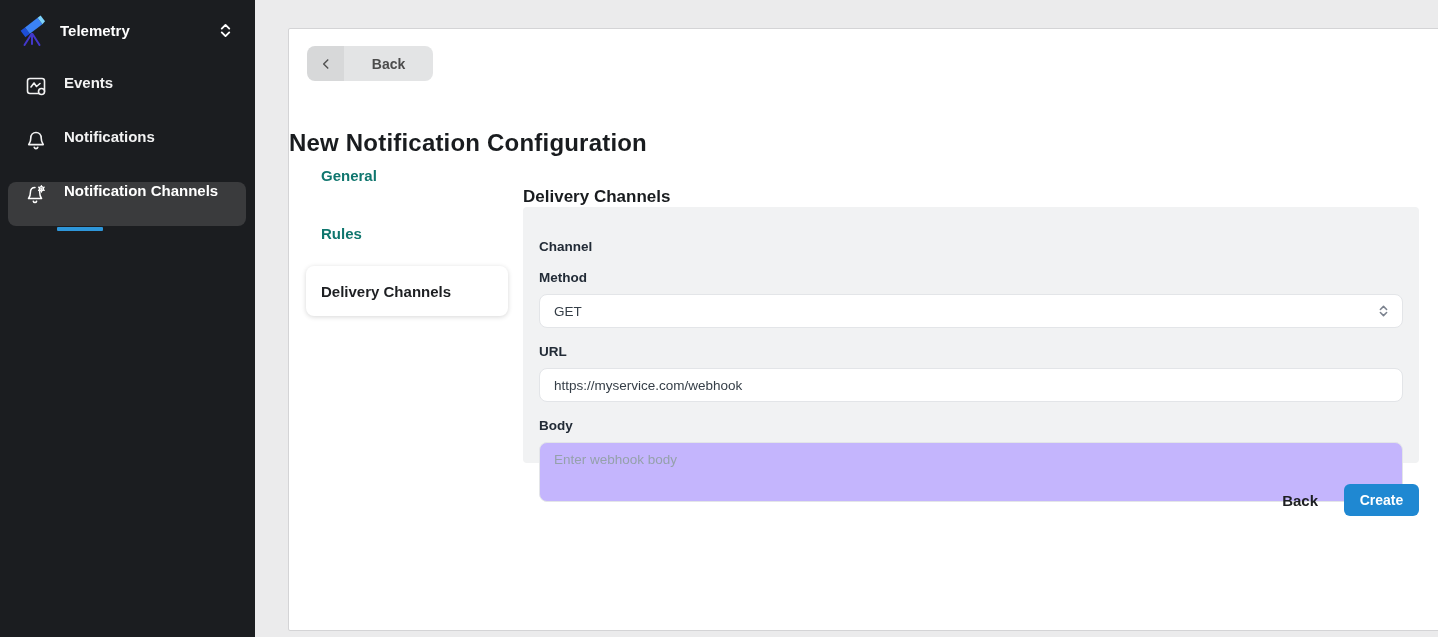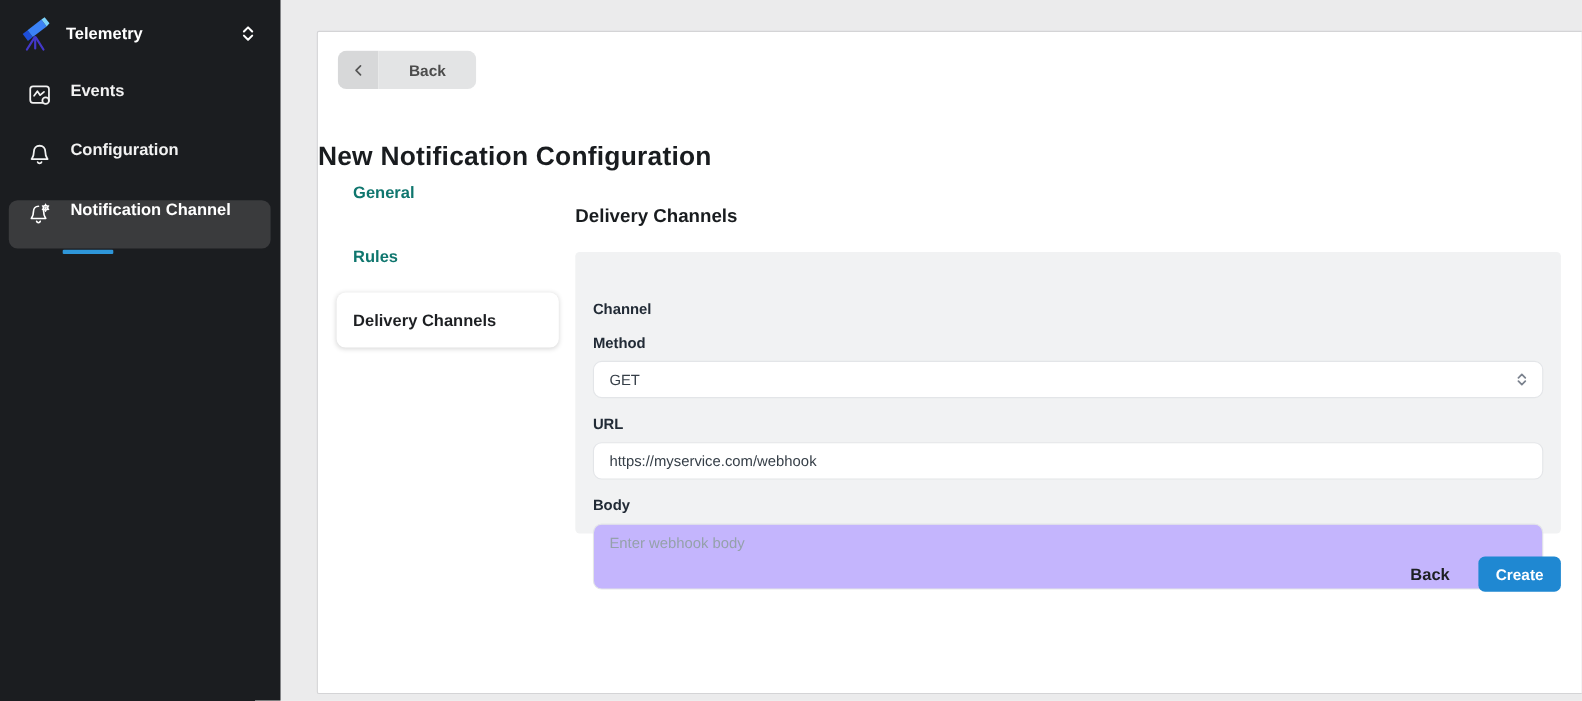--- a/index.html
+++ b/index.html
@@ -87,23 +87,23 @@
     background: #ffffff; color: #1d1f22;
     box-shadow: 0 1px 5px rgba(0,0,0,0.16);
   }
 
   
   .form-col { position: absolute; left: 234px; top: 158px; width: 896px; }
   .form-heading {
     font-size: 17px; font-weight: 700; color: #191c1f;
   }
   .form-panel {
-    margin-top: 22px; width: 896px; height: 256px;
+    width: 896px; height: 256px;
     background: #f1f2f3; border-radius: 4px;
-    padding: 44px 16px 0 16px;
+    padding: 32px 16px 0 16px;
   }
   .field-group { margin-bottom: 16px; }
   .field-label {
     font-size: 13.5px; font-weight: 700; color: #222b36;
     margin-bottom: 9px; line-height: 15px;
   }
   .field-box {
     position: relative;
     width: 100%; height: 34px;
     background: #ffffff; border: 1px solid #e3e5e8; border-radius: 8px;
@@ -178,34 +178,34 @@
         <circle cx="17.5" cy="17.5" r="3" fill="#1b1d20"></circle>
       </svg>
       <span class="nav-label">Events</span>
     </div>
 
     <div class="nav-item">
       <svg class="nav-icon" viewBox="0 0 24 24" fill="none" stroke="#f2f2f2" stroke-width="1.6" stroke-linecap="round" stroke-linejoin="round">
         <path d="M12 4.5 C8.9 4.5 6.8 6.8 6.8 10 C6.8 14 5.4 15.4 4.7 16.6 L19.3 16.6 C18.6 15.4 17.2 14 17.2 10 C17.2 6.8 15.1 4.5 12 4.5 Z"></path>
         <path d="M10.2 19.3 a1.9 1.9 0 0 0 3.6 0"></path>
       </svg>
-      <span class="nav-label">Configuration</span>
+      <span class="nav-label">Notifications</span>
     </div>
 
     <div class="nav-item active">
       <svg class="nav-icon" viewBox="0 0 24 24" fill="none" stroke="#ffffff" stroke-width="1.5" stroke-linecap="round" stroke-linejoin="round">
         <path d="M11 5.5 C8.2 5.5 6.4 7.6 6.4 10.5 C6.4 14.2 5.1 15.5 4.5 16.6 L17.6 16.6 C17 15.5 15.7 14.2 15.7 10.5 C15.7 9.9 15.6 9.4 15.5 8.9"></path>
         <path d="M9.3 19.2 a1.7 1.7 0 0 0 3.3 0"></path>
         <g stroke-width="1.3">
           <circle cx="17.4" cy="6.8" r="2.1"></circle>
           <path d="M17.4 3.6 L17.4 4.7 M17.4 8.9 L17.4 10 M14.6 5.2 L15.6 5.8 M19.2 7.8 L20.2 8.4 M14.6 8.4 L15.6 7.8 M19.2 5.8 L20.2 5.2"></path>
         </g>
         <circle cx="17.4" cy="6.8" r="0.5" fill="#ffffff"></circle>
       </svg>
-      <span class="nav-label">Notification Channel</span>
+      <span class="nav-label">Notification Channels</span>
       <span class="underline"></span>
     </div>
   </nav>
 </aside>
 
 <main class="main-card">
 
   <div class="back-group">
     <span class="seg-chevron">
       <svg width="14" height="14" viewBox="0 0 24 24" fill="none" stroke="#555555" stroke-width="2.6" stroke-linecap="round" stroke-linejoin="round">

